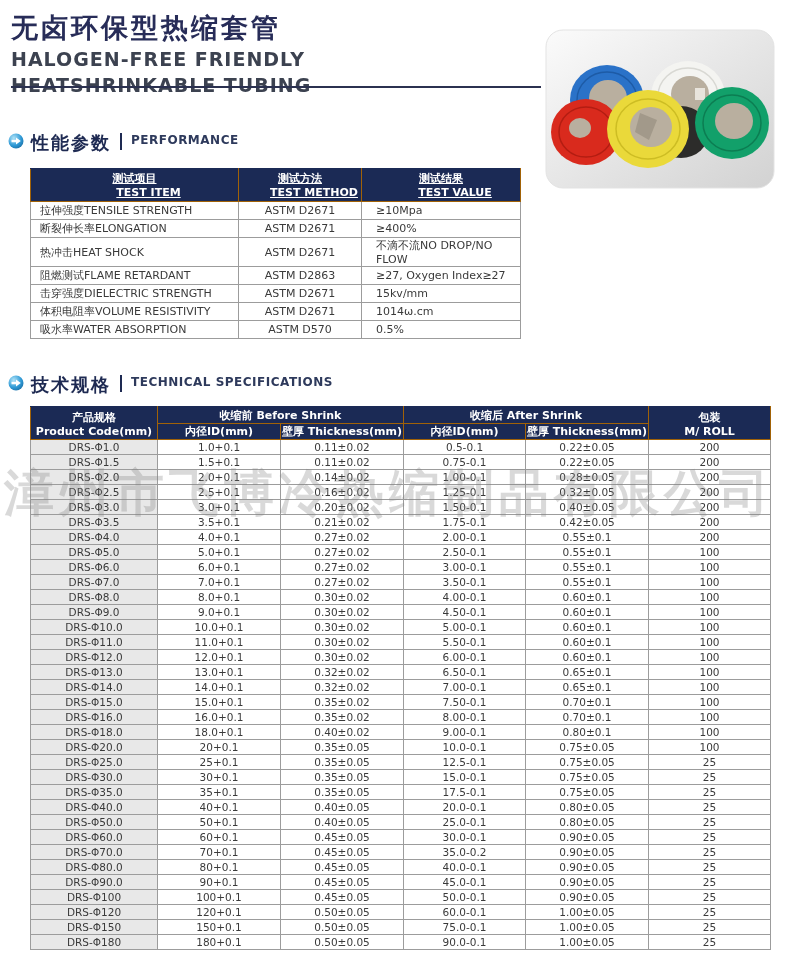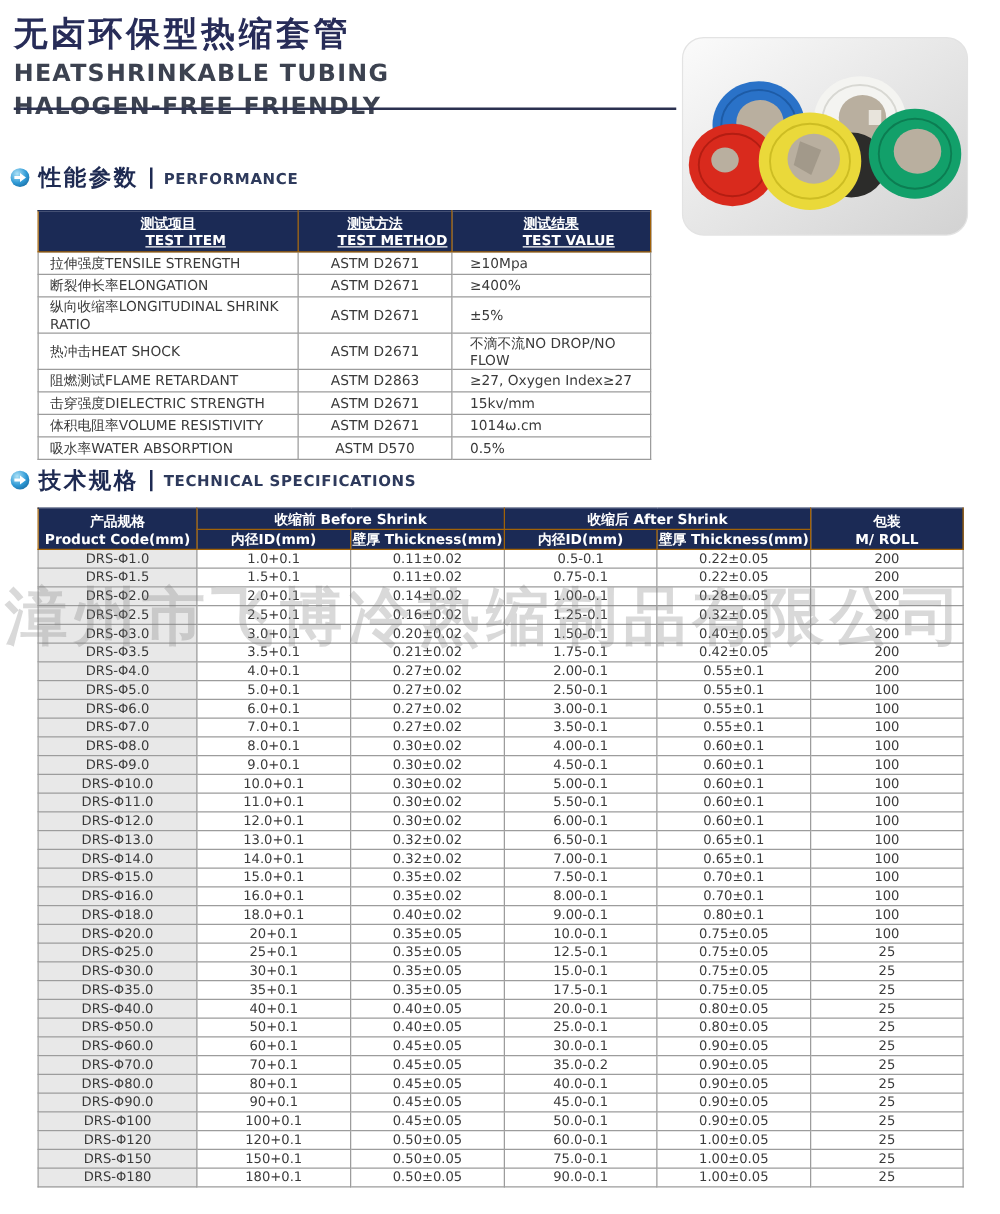--- a/index.html
+++ b/index.html
@@ -13,21 +13,21 @@
   .title-block { position:absolute; left:11px; top:12px; }
   .title-cn { font-size:27px; font-weight:bold; color:#272c58; letter-spacing:3px; line-height:32px; }
   .title-en { font-size:19px; font-weight:bold; color:#3c4250; letter-spacing:1px; line-height:22px; margin-top:4px; }
   .header-rule { position:absolute; left:11px; top:86px; width:530px; height:2px; background:#2b3150; }
 
   
   .product-photo { position:absolute; left:545px; top:28px; width:230px; height:162px; }
   .product-photo svg { display:block; width:100%; height:100%; }
 
   
-  .section-head { position:absolute; display:flex; align-items:center; gap:7px; }
+  .section-head { position:absolute; display:flex; align-items:flex-start; gap:7px; }
   .section-head .icon { width:16px; height:16px; margin-bottom:2px; }
   .sec-cn { font-size:18px; font-weight:bold; color:#1e2a52; letter-spacing:2px; line-height:20px; }
   .sec-sep { width:2px; height:17px; background:#1e2a52; margin:0 2px 1px 2px; }
   .sec-en { font-size:12px; font-weight:bold; color:#2e3a5c; letter-spacing:.5px; margin-bottom:1px; }
   #perf-head { left:8px; top:133px; }
   #spec-head { left:8px; top:375px; }
 
   
   table { border-collapse:collapse; table-layout:fixed; }
   th { background:#1b2a55; color:#fff; font-weight:bold; border:1px solid #a16207; }
@@ -60,22 +60,22 @@
     position:absolute; left:4px; top:460px; width:796px;
     font-size:50px; font-weight:bold; letter-spacing:5px; white-space:nowrap;
     color:rgba(130,130,130,0.30); pointer-events:none; z-index:5;
   }
 </style>
 </head>
 <body>
 
 <div class="title-block">
   <div class="title-cn">无卤环保型热缩套管</div>
+  <div class="title-en">HALOGEN-FREE FRIENDLY</div>
   <div class="title-en">HEATSHRINKABLE TUBING</div>
-  <div class="title-en">HALOGEN-FREE FRIENDLY</div>
 </div>
 <div class="header-rule"></div>
 
 <div class="product-photo">
   <svg viewBox="0 0 230 162">
     <defs>
       <linearGradient id="pbg" x1="0" y1="0" x2="1" y2="1">
         <stop offset="0" stop-color="#fbfbfb"></stop>
         <stop offset="1" stop-color="#d2d2d2"></stop>
       </linearGradient>
@@ -150,25 +150,20 @@
   <tbody>
       <tr>
         <td>拉伸强度TENSILE STRENGTH</td>
         <td>ASTM D2671</td>
         <td>≥10Mpa</td>
       </tr>
       <tr>
         <td>断裂伸长率ELONGATION</td>
         <td>ASTM D2671</td>
         <td>≥400%</td>
-      </tr>
-      <tr>
-        <td>纵向收缩率LONGITUDINAL SHRINK RATIO</td>
-        <td>ASTM D2671</td>
-        <td>±5%</td>
       </tr>
       <tr>
         <td>热冲击HEAT SHOCK</td>
         <td>ASTM D2671</td>
         <td>不滴不流NO DROP/NO FLOW</td>
       </tr>
       <tr>
         <td>阻燃测试FLAME RETARDANT</td>
         <td>ASTM D2863</td>
         <td>≥27, Oxygen Index≥27</td>

